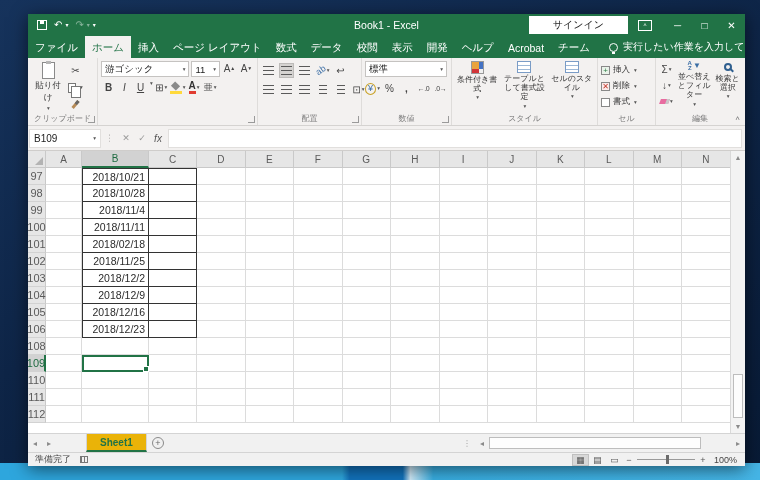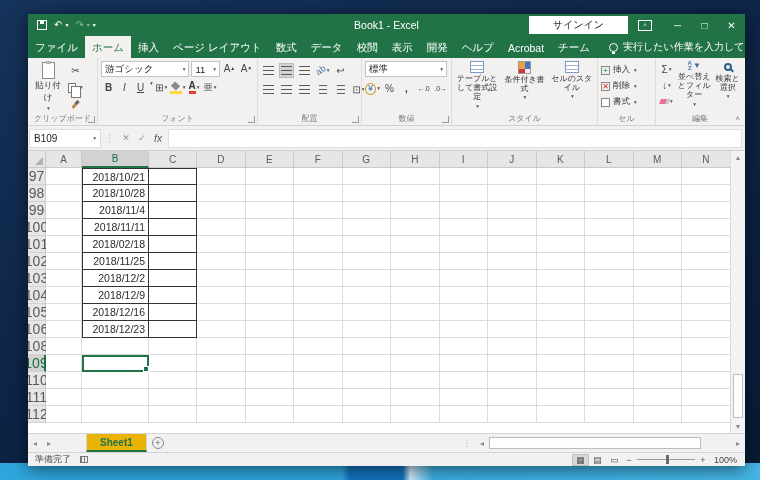--- a/index.html
+++ b/index.html
@@ -84,21 +84,21 @@
   .fx-input{flex:1;height:19px;background:#fff;border:1px solid #e1dfdd;margin:0 2px;font-size:10px;color:#222}
   
   .gridwrap{flex:1;position:relative;background:#fff;overflow:hidden;display:flex;flex-direction:column}
   .colhdrs{display:flex;height:17px;flex:0 0 17px;background:#e6e6e6;font-size:10px;color:#5a5a5a}
   .corner{width:18px;flex:0 0 18px;border-right:1px solid #c9c9c9;border-bottom:1px solid #c9c9c9;background:#e6e6e6;position:relative}
   .corner:after{content:'';position:absolute;right:2px;bottom:2px;border-style:solid;border-width:0 0 8px 8px;border-color:transparent transparent #b3b3b3 transparent}
   .chd{flex:0 0 auto;border-right:1px solid #c9c9c9;border-bottom:1px solid #c9c9c9;display:flex;align-items:center;justify-content:center;background:#e6e6e6}
   .chd.sel{background:#d2d2d2;border-bottom:2px solid #217346;color:#1e6b41}
   .gridbody{flex:1;overflow:hidden}
   .grow{display:flex;height:17px}
-  .rhd{width:18px;flex:0 0 18px;background:#e6e6e6;border-right:1px solid #c9c9c9;border-bottom:1px solid #d2d2d2;font-size:14px;color:#5a5a5a;display:flex;align-items:center;justify-content:center}
+  .rhd{width:18px;flex:0 0 18px;background:#e6e6e6;border-right:1px solid #c9c9c9;border-bottom:1px solid #d2d2d2;font-size:11px;color:#5a5a5a;display:flex;align-items:center;justify-content:center}
   .rhd.sel{background:#d2d2d2;border-right:2px solid #217346;color:#1e6b41}
   .gcell{flex:0 0 auto;border-right:1px solid #dcdcdc;border-bottom:1px solid #dcdcdc;font-size:10.5px;color:#2b2b2b;display:flex;align-items:center;justify-content:flex-end;padding-right:3px;background:#fff}
   .bx{border-right:1px solid #333;border-bottom:1px solid #333}
   .bxl{border-left:1px solid #333}
   .bxt{border-top:1px solid #333}
   .acell{outline:2px solid #217346;outline-offset:-2px;position:relative;z-index:2}
   .acell:after{content:'';position:absolute;right:-1px;bottom:-1px;width:4px;height:4px;background:#217346;border:1px solid #fff}
   .vsb{position:absolute;top:0;right:0;bottom:0;width:15px;background:#f3f3f3;border-left:1px solid #d9d9d9;z-index:5}
   .vsb .arr{position:absolute;left:0;right:0;text-align:center;font-size:7px;color:#8a8a8a}
   .vthumb{position:absolute;left:2px;right:2px;bottom:15px;height:44px;background:#fdfdfd;border:1px solid #bdbdbd}
@@ -229,21 +229,20 @@
             <span class="ib">
                 <span class="i-fontA">A</span>
                 <span class="car">▾</span>
               </span>
             <span class="ib">
                 <span style="font-size:9px">亜</span>
                 <span class="car">▾</span>
               </span>
           </div>
         </div>
-        <span class="glabel">フォント</span>
         <span class="launcher"></span>
       </div>
 
       <div class="rgroup" style="width:104px">
         <div class="col" style="gap:4px;width:100%;padding-top:2px">
           <div class="row" style="gap:3px">
             <span class="ib">
                 <span class="bars"></span>
               </span>
             <span class="ib on">
@@ -300,27 +299,27 @@
             <span class="ib decs">←.0</span>
             <span class="ib decs">.0→</span>
           </div>
         </div>
         <span class="glabel">数値</span>
         <span class="launcher"></span>
       </div>
 
       <div class="rgroup" style="width:146px">
         <div class="bigbtn2">
+          <span class="i-cf"></span>
+          <span>条件付き書式</span>
+          <span class="car">▾</span>
+        </div>
+        <div class="bigbtn2">
           <span class="i-tbl"></span>
           <span>テーブルとして書式設定</span>
-          <span class="car">▾</span>
-        </div>
-        <div class="bigbtn2">
-          <span class="i-cf"></span>
-          <span>条件付き書式</span>
           <span class="car">▾</span>
         </div>
         <div class="bigbtn2">
           <span class="i-tbl"></span>
           <span>セルのスタイル</span>
           <span class="car">▾</span>
         </div>
         <span class="glabel">スタイル</span>
       </div>
 

